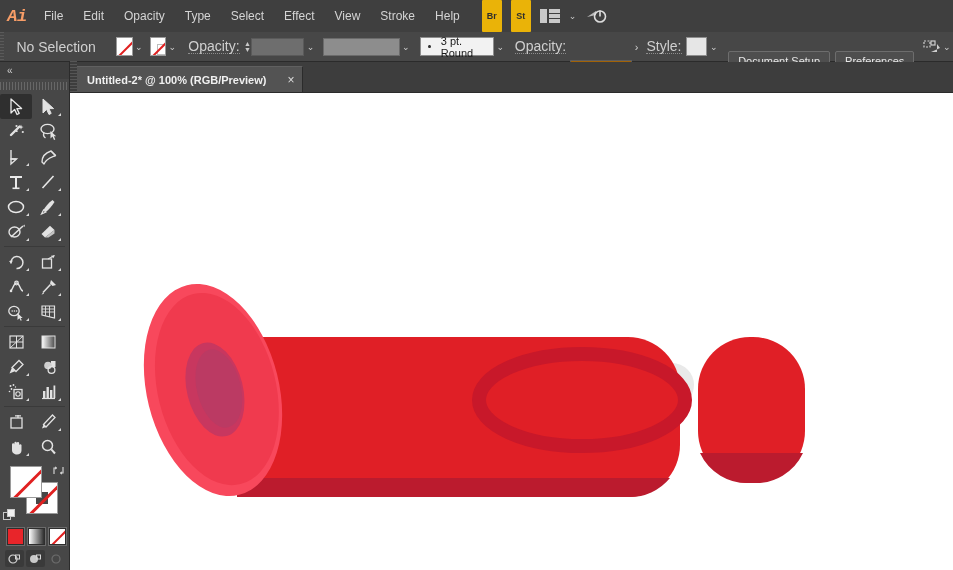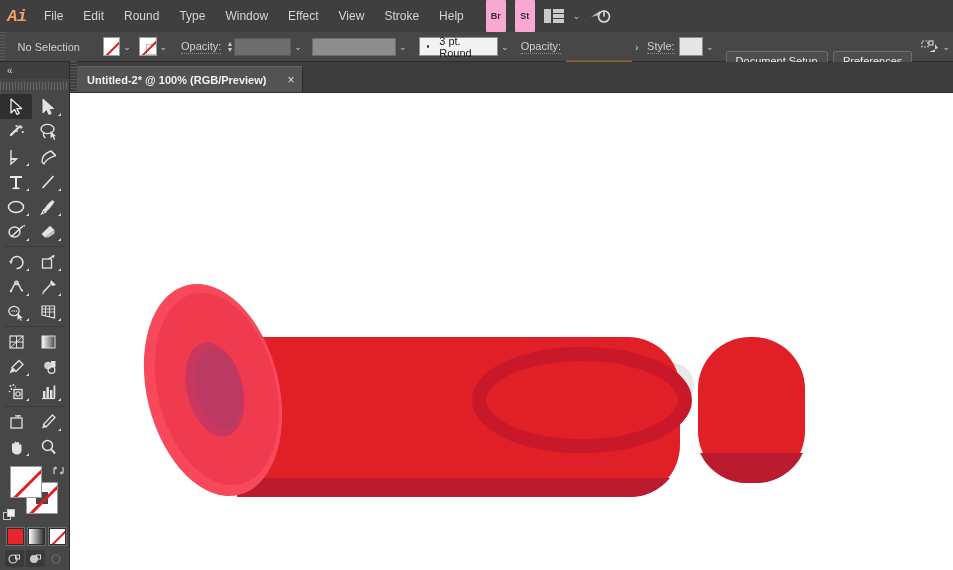--- a/index.html
+++ b/index.html
@@ -22,41 +22,41 @@
     color: #f79d67; font-size: 17px; font-weight: bold; font-style: italic;
     letter-spacing: -0.5px;
     font-family: Liberation Mono, monospace;
   }
   .menu-item {
     height: 32px; padding: 13px 10px; display: flex; align-items: center;
     color: #d4d4d4; font-size: 12px; cursor: default;
   }
   .mb-right { display: flex; align-items: center; margin-left: 12px; gap: 9px; }
   .sq-btn {
-    width: 20px; height: 32px; background: #f9a8d4; color: #2e2e2e;
+    width: 20px; height: 32px; background: #eab308; color: #2e2e2e;
     font-size: 9px; font-weight: bold; display: flex; align-items: center;
     justify-content: center; border-radius: 1px;
   }
   .arrange-ico { width: 20px; height: 14px; position: relative; }
   .arrange-ico i {
     position: absolute; background: #c9c9c9; display: block;
   }
   .chev { color: #c8c8c8; font-size: 9px; }
   .power-ico { position: relative; width: 22px; height: 16px; color: #cfcfcf; }
 
   
   .controlbar {
     position: absolute; left: 0; top: 32px; width: 953px; height: 30px;
     background: #474747; display: flex; align-items: center;
     border-bottom: 1px solid #2b2b2b;
   }
   .grip { width: 5px; height: 30px; background:
      repeating-linear-gradient(to bottom, #5a5a5a 0 1px, transparent 1px 3px);
      margin-right: 4px; }
-  .cb-label { color: #cfcfcf; font-size: 11px; white-space: nowrap; }
+  .cb-label { color: #cfcfcf; font-size: 14px; white-space: nowrap; }
   .cb-label.dotted { border-bottom: 1px dotted #8d8d8d; line-height: 13px; }
   .swatch-none {
     width: 19px; height: 19px; background: #fff; border: 1px solid #9a9a9a;
     position: relative; overflow: hidden;
   }
   .swatch-none::after {
     content: ""; position: absolute; left: -4px; top: 50%; width: 28px; height: 2px;
     background: #e02020; transform: rotate(-45deg); transform-origin: center;
   }
   .swatch-stroke {
@@ -205,23 +205,23 @@
 </style>
 </head>
 <body>
 
 <div id="app">
 
   <div class="menubar">
     <div class="ai-logo">Ai</div>
     <div class="menu-item">File</div>
     <div class="menu-item">Edit</div>
-    <div class="menu-item">Round</div>
+    <div class="menu-item">Opacity</div>
     <div class="menu-item">Type</div>
-    <div class="menu-item">Window</div>
+    <div class="menu-item">Select</div>
     <div class="menu-item">Effect</div>
     <div class="menu-item">View</div>
     <div class="menu-item">Stroke</div>
     <div class="menu-item">Help</div>
 
     <div class="mb-right">
       <div class="sq-btn">Br</div>
       <div class="sq-btn">St</div>
       <div class="arrange-ico">
         <i style="left:0;top:0;width:7px;height:14px;"></i>

